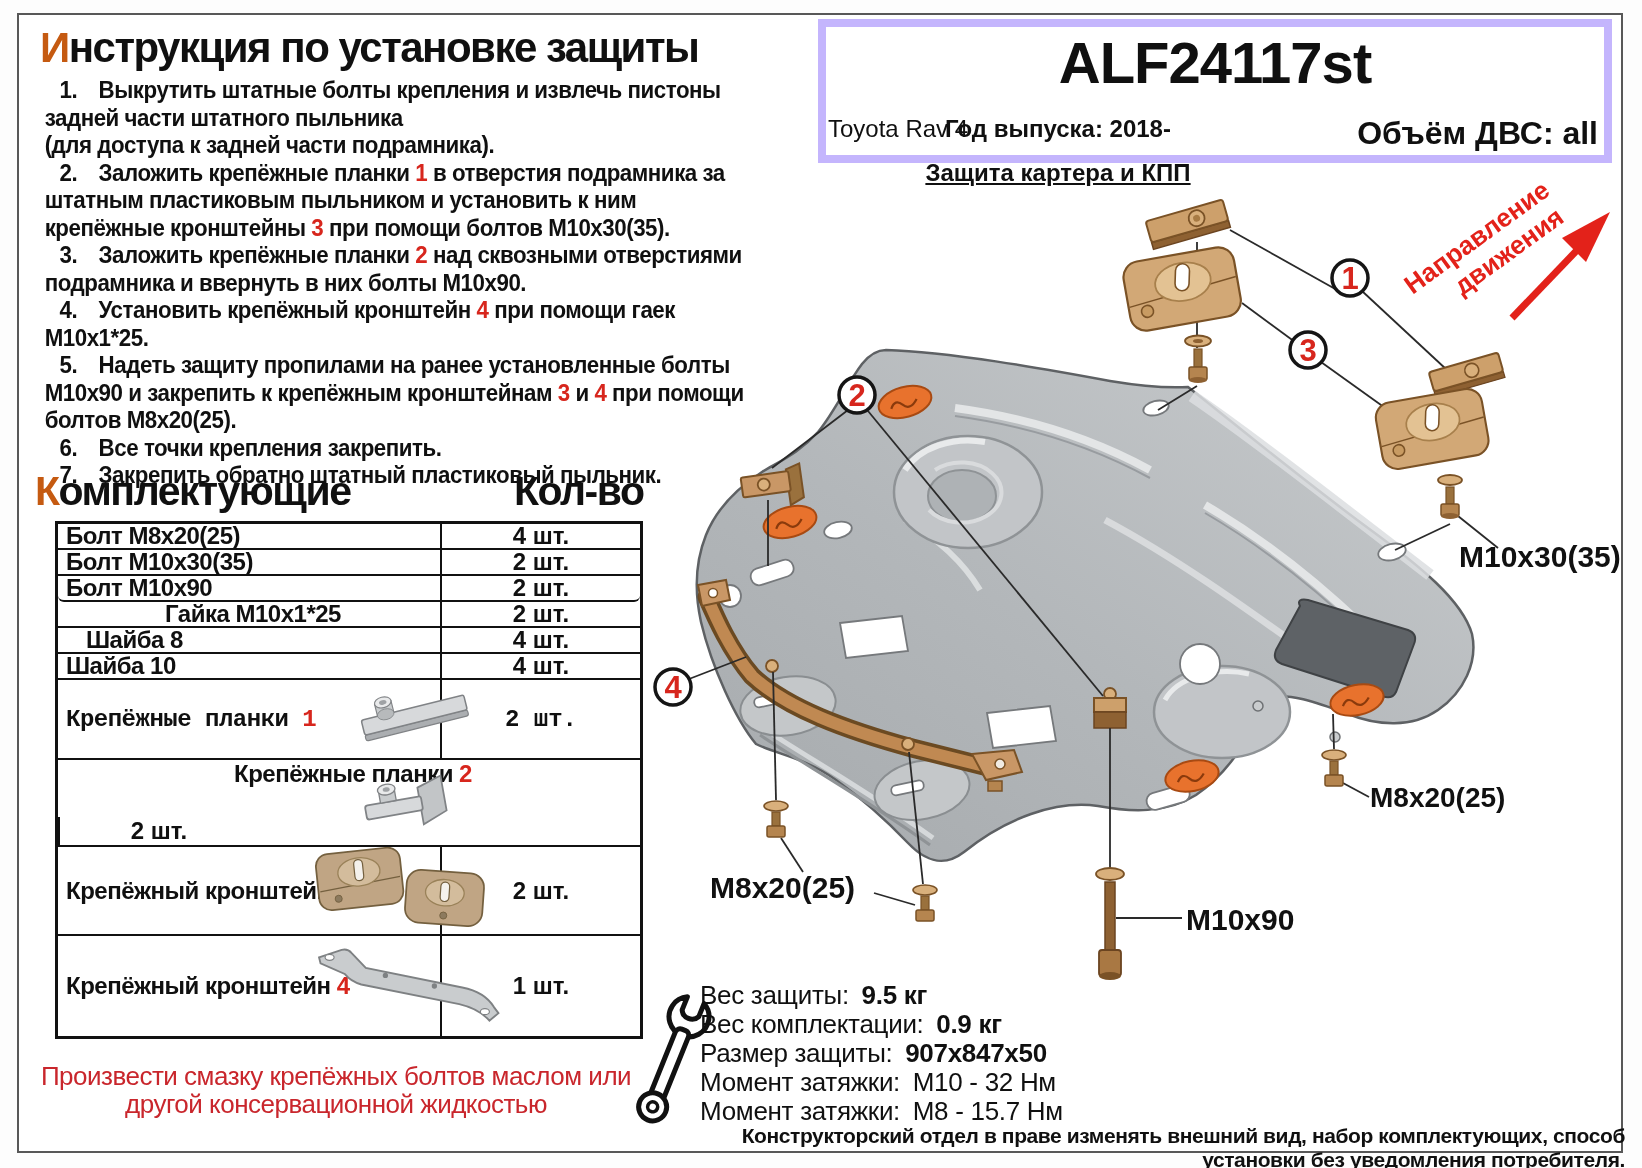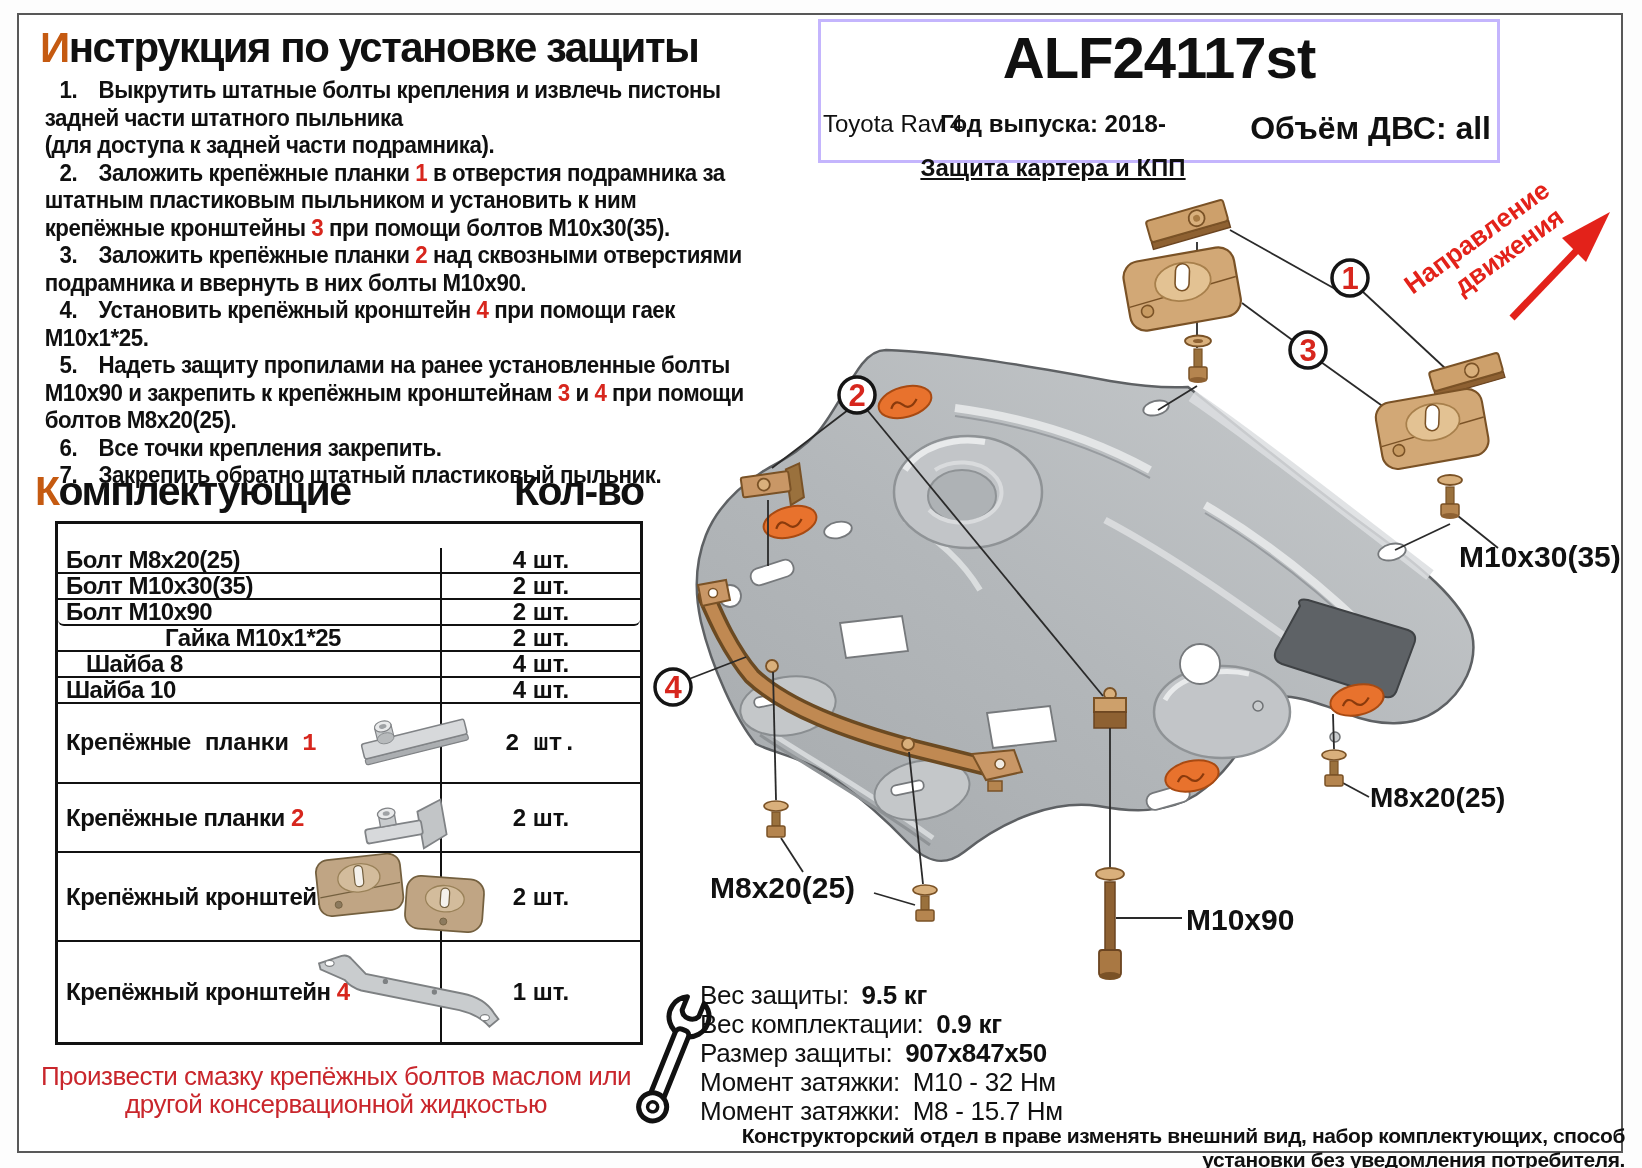--- a/index.html
+++ b/index.html
@@ -58,32 +58,32 @@
 <div class="instr-wrap" id="instructions-list">
     <p class="instr"><span>1.  Выкрутить штатные болты крепления и извлечь пистоны задней части штатного пыльника</span><br><span>(для доступа к задней части подрамника).</span></p>
     <p class="instr"><span>2.  Заложить крепёжные планки </span><span class="rednum">1</span><span> в отверстия подрамника за штатным пластиковым пыльником и установить к ним крепёжные кронштейны </span><span class="rednum">3</span><span> при помощи болтов М10х30(35).</span></p>
     <p class="instr"><span>3.  Заложить крепёжные планки </span><span class="rednum">2</span><span> над сквозными отверстиями подрамника и ввернуть в них болты М10х90.</span></p>
     <p class="instr"><span>4.  Установить крепёжный кронштейн </span><span class="rednum">4</span><span> при помощи гаек М10х1*25.</span></p>
     <p class="instr"><span>5.  Надеть защиту пропилами на ранее установленные болты М10х90 и закрепить к крепёжным кронштейнам </span><span class="rednum">3</span><span> и </span><span class="rednum">4</span><span> при помощи болтов М8х20(25).</span></p>
     <p class="instr"><span>6.  Все точки крепления закрепить.</span></p>
     <p class="instr"><span>7.  Закрепить обратно штатный пластиковый пыльник.</span></p>
   </div>
 
-<div style="position:absolute;left:818px;top:19px;width:682px;height:144px;border:3px solid #c4b5fd;background:#fff">
+<div style="position:absolute;left:818px;top:19px;width:794px;height:144px;border:8px solid #c4b5fd;background:#fff">
   <div style="position:absolute;left:0;top:2px;width:100%;text-align:center;font-size:58px;font-weight:bold;letter-spacing:-1px">ALF24117st</div>
   <div style="position:absolute;left:2px;top:88px;font-size:24px;font-weight:normal">Toyota Rav 4</div>
   <div style="position:absolute;left:82px;top:88px;width:300px;text-align:center;font-size:24px;font-weight:bold">Год выпуска: 2018-</div>
   <div style="position:absolute;left:82px;top:132px;width:300px;text-align:center;font-size:24px;font-weight:bold;text-decoration:underline">Защита картера и КПП</div>
   <div style="position:absolute;right:6px;top:88px;font-size:32px;font-weight:bold">Объём ДВС: all</div>
 </div>
 
 <div class="comp-title"><span class="lead">К</span><span>омплектующие</span></div>
 <div class="qty-title">Кол-во</div>
 <div class="ptable" id="parts-table">
-    <div class="trow" style="height: 26px; margin-top: 24px;">
+    <div class="trow" style="height: 26px;">
       <div class="tlabel"><span>Болт М8х20(25)</span></div>
       <div class="tqty">4 шт.</div>
     </div>
     <div class="trow" style="height: 26px;">
       <div class="tlabel"><span>Болт М10х30(35)</span></div>
       <div class="tqty">2 шт.</div>
     </div>
     <div class="trow" style="height: 26px; border-radius: 6px;">
       <div class="tlabel"><span>Болт М10х90</span></div>
       <div class="tqty">2 шт.</div>
@@ -107,21 +107,21 @@
             <rect x="16" y="52" width="138" height="8" rx="3" fill="#ABAEB1" stroke="#808386" stroke-width="1.5"></rect>
             <rect x="16" y="32" width="138" height="20" rx="3" fill="#D7D9DB" stroke="#808386" stroke-width="2"></rect>
             <rect x="38" y="16" width="22" height="16" fill="#C9CCCE" stroke="#808386" stroke-width="1.5"></rect>
             <ellipse cx="49" cy="32" rx="11" ry="7" fill="#B7BABC" stroke="#808386" stroke-width="1"></ellipse>
             <ellipse cx="49" cy="16" rx="11" ry="7" fill="#E9EAEB" stroke="#808386" stroke-width="1.5"></ellipse>
             <ellipse cx="49" cy="16" rx="5" ry="3" fill="#9FA2A5"></ellipse>
           </g>
         </svg></div>
       <div class="tqty">2 шт.</div>
     </div>
-    <div class="trow" style="height: 69px;">
+    <div class="trow" style="height: 87px; flex-direction: column;">
       <div class="tlabel"><span>Крепёжные планки </span><span class="rednum">2</span></div>
       <div class="timg" style="left: 296px; top: 4px;"><svg width="116" height="78" viewBox="0 0 130 88">
           <g transform="rotate(-10 65 44)">
             <path d="M74,28 l28,-9 0,40 -28,11 z" fill="#C2C5C7" stroke="#808386" stroke-width="2"></path>
             <rect x="12" y="38" width="64" height="16" rx="3" fill="#D7D9DB" stroke="#808386" stroke-width="2"></rect>
             <rect x="30" y="24" width="18" height="14" fill="#C9CCCE" stroke="#808386" stroke-width="1.5"></rect>
             <ellipse cx="39" cy="24" rx="10" ry="6" fill="#E9EAEB" stroke="#808386" stroke-width="1.5"></ellipse>
             <ellipse cx="39" cy="24" rx="4" ry="2.5" fill="#9FA2A5"></ellipse>
           </g>
         </svg></div>

